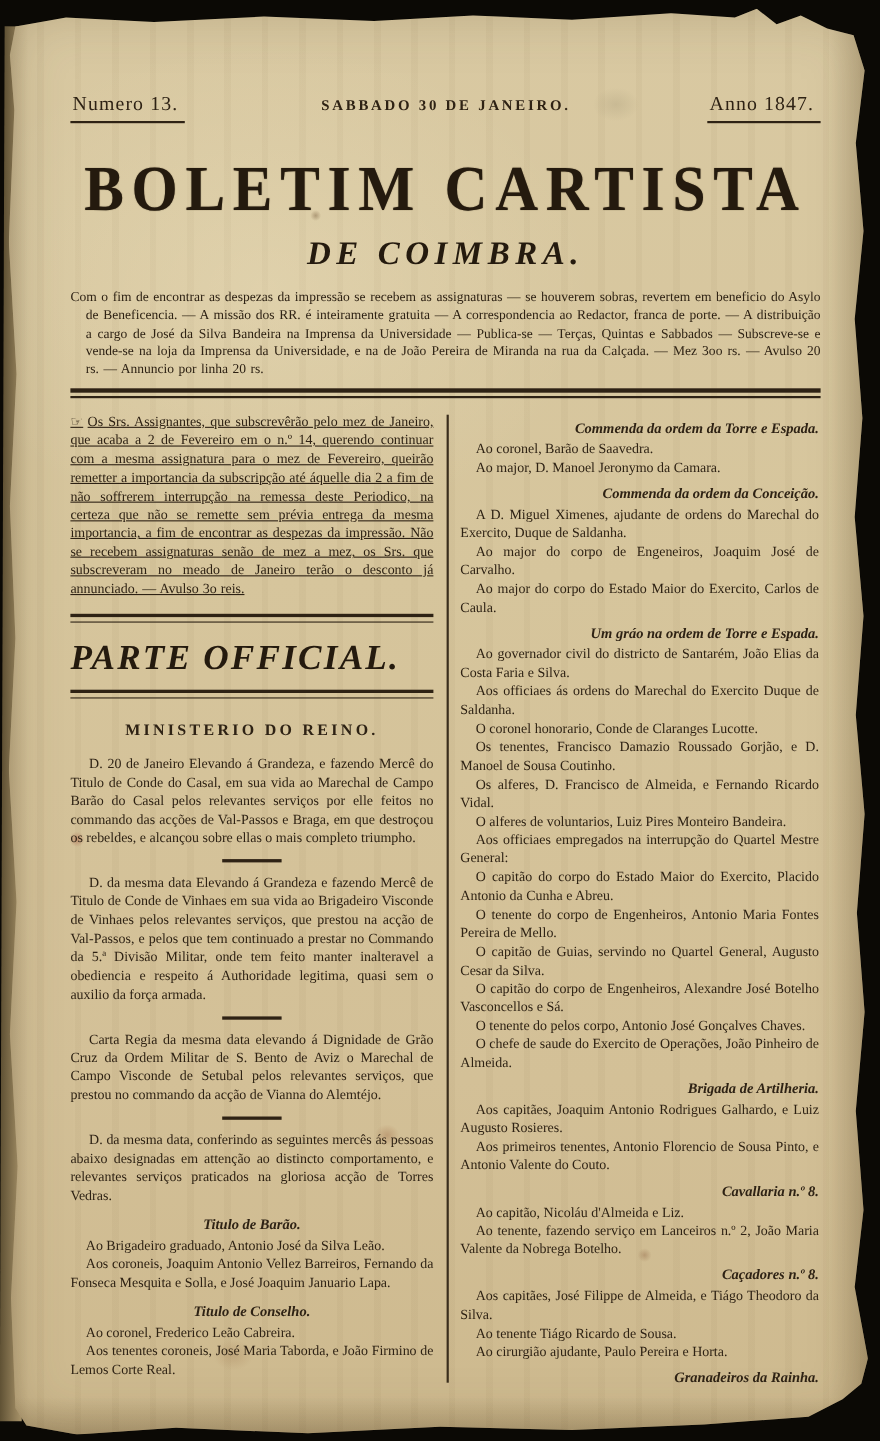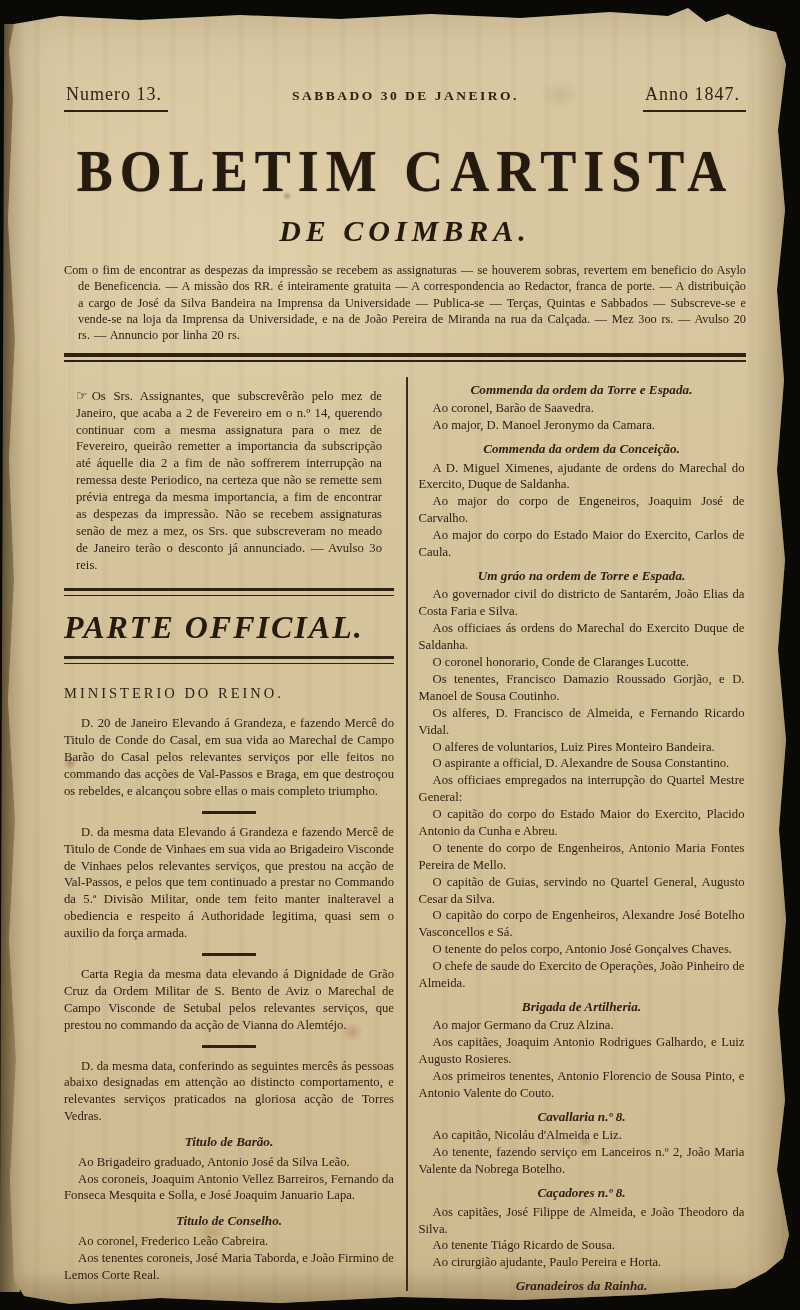--- a/index.html
+++ b/index.html
@@ -81,41 +81,41 @@
   }
 
   
   .cols{display:flex; margin-top:13px; align-items:stretch;}
   .col-left{width:330px;}
   .v-rule{width:1.5px; background:#3a2d1c; margin:2px 11px 6px 12px;}
   .col-right{width:326px;}
 
   .col-left, .col-right{font-size:12.7px; line-height:1.33; text-align:justify;}
 
-  .notice{margin:12px; word-spacing:.5px;}
+  .notice{margin:0; word-spacing:.5px;text-decoration:underline;}
   .manicule{font-family:"DejaVu Sans",sans-serif; font-size:13px; padding-right:4px;}
 
   .rule-db{margin:14px 0 0 0; height:4px; border-top:3px solid #2e2214; border-bottom:1.5px solid #2e2214;}
   .parte-heading{
     margin:10px 0 8px 0; text-align:left;
     font-size:32px; font-weight:bold; font-style:italic; letter-spacing:2px;
     color:#241a0e;
   }
   .ministerio{
-    margin:20px 0 12px 0; text-align:left;
-    font-size:14.5px; font-weight:normal; letter-spacing:3px;
+    margin:20px 0 12px 0; text-align:center;
+    font-size:14.5px; font-weight:bold; letter-spacing:3px;
   }
   .para{margin:0 0 3px 0; text-indent:17px;}
   .sep{width:54px; border-top:3px solid #2e2214; margin:11px auto 10px auto;}
   .ital-heading{margin:8px 0 3px 0; text-align:center; font-style:italic; font-size:13.2px; font-weight:bold;}
   .entry{margin:0; text-indent:14px;}
 
   .rline{margin:0; text-indent:14px;}
   .rline.sec-heading{
-    text-align:center; font-style:italic; font-weight:bold;
+    text-align:right; font-style:italic; font-weight:bold;
     font-size:13.2px; text-indent:0; margin:6px 0 2px 0;
   }
   .rline.entry{margin:0;}
 </style>
 </head>
 <body>
 
 <div class="stage">
   <div class="under-page"></div>
 
@@ -192,53 +192,51 @@
             <p class="rline entry">Aos officiaes ás ordens do Marechal do Exercito Duque de Saldanha.</p>
 
             <p class="rline entry">O coronel honorario, Conde de Claranges Lucotte.</p>
 
             <p class="rline entry">Os tenentes, Francisco Damazio Roussado Gorjão, e D. Manoel de Sousa Coutinho.</p>
 
             <p class="rline entry">Os alferes, D. Francisco de Almeida, e Fernando Ricardo Vidal.</p>
 
             <p class="rline entry">O alferes de voluntarios, Luiz Pires Monteiro Bandeira.</p>
 
-            <p class="rline entry">O aspirante a official, D. Alexandre de Sousa Constantino.</p>
 
             <p class="rline entry">Aos officiaes empregados na interrupção do Quartel Mestre General:</p>
 
             <p class="rline entry">O capitão do corpo do Estado Maior do Exercito, Placido Antonio da Cunha e Abreu.</p>
 
             <p class="rline entry">O tenente do corpo de Engenheiros, Antonio Maria Fontes Pereira de Mello.</p>
 
             <p class="rline entry">O capitão de Guias, servindo no Quartel General, Augusto Cesar da Silva.</p>
 
             <p class="rline entry">O capitão do corpo de Engenheiros, Alexandre José Botelho Vasconcellos e Sá.</p>
 
             <p class="rline entry">O tenente do pelos corpo, Antonio José Gonçalves Chaves.</p>
 
             <p class="rline entry">O chefe de saude do Exercito de Operações, João Pinheiro de Almeida.</p>
 
             <p class="rline sec-heading">Brigada de Artilheria.</p>
 
-            <p class="rline entry">Ao major Germano da Cruz Alzina.</p>
 
             <p class="rline entry">Aos capitães, Joaquim Antonio Rodrigues Galhardo, e Luiz Augusto Rosieres.</p>
 
             <p class="rline entry">Aos primeiros tenentes, Antonio Florencio de Sousa Pinto, e Antonio Valente do Couto.</p>
 
             <p class="rline sec-heading">Cavallaria n.º 8.</p>
 
             <p class="rline entry">Ao capitão, Nicoláu d'Almeida e Liz.</p>
 
             <p class="rline entry">Ao tenente, fazendo serviço em Lanceiros n.º 2, João Maria Valente da Nobrega Botelho.</p>
 
             <p class="rline sec-heading">Caçadores n.º 8.</p>
 
-            <p class="rline entry">Aos capitães, José Filippe de Almeida, e João Theodoro da Silva.</p>
+            <p class="rline entry">Aos capitães, José Filippe de Almeida, e Tiágo Theodoro da Silva.</p>
 
             <p class="rline entry">Ao tenente Tiágo Ricardo de Sousa.</p>
 
             <p class="rline entry">Ao cirurgião ajudante, Paulo Pereira e Horta.</p>
 
             <p class="rline sec-heading">Granadeiros da Rainha.</p>
 
           </div>
 
       </div>

